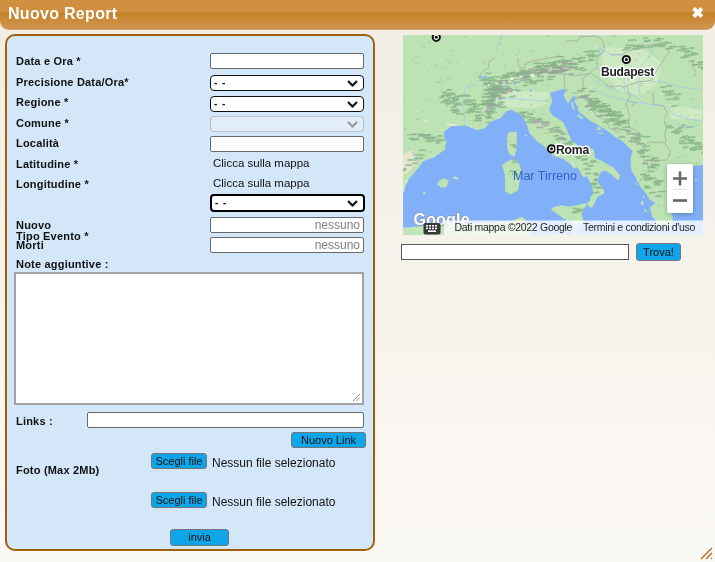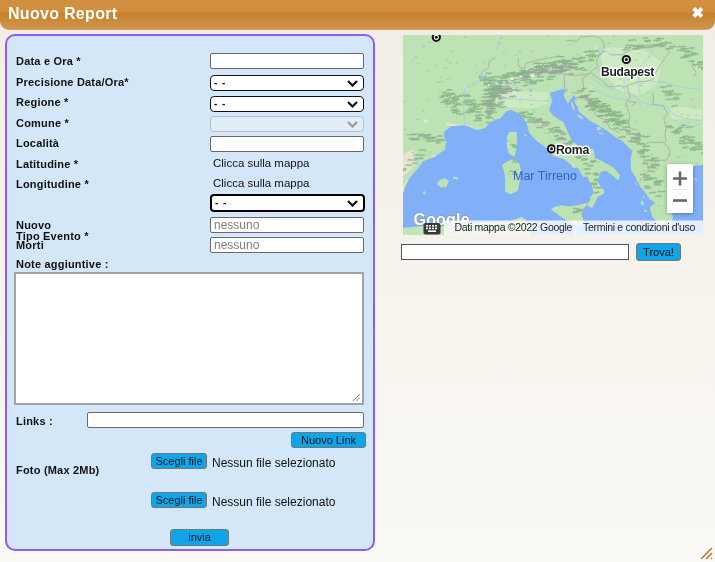--- a/index.html
+++ b/index.html
@@ -15,24 +15,24 @@
 }
 .title{
   position:absolute;left:8px;top:5px;color:#fff;font-size:16px;font-weight:bold;
   letter-spacing:0.3px;
 }
 .close{
   position:absolute;right:11px;top:4px;color:#fff;font-size:15px;font-weight:bold;
 }
 .panel{
   position:absolute;left:5px;top:34px;width:366px;height:513px;
-  background:#d3e7f9;border:2px solid #8b5cf6;border-radius:10px;
+  background:#d3e7f9;border:2px solid #a16207;border-radius:10px;
 }
 .lbl{position:absolute;left:9px;font-size:11px;font-weight:bold;color:#111;letter-spacing:0.2px;}
-.inp{position:absolute;left:203px;width:146px;height:14px;background:#fff;border:1px solid #6a6a6a;border-radius:2px;font-size:12px;color:#808080;padding:0 3px;line-height:14px;}
+.inp{position:absolute;left:203px;width:146px;height:14px;background:#fff;border:1px solid #6a6a6a;border-radius:2px;font-size:12px;color:#808080;padding:0 3px;line-height:14px;text-align:right;}
 .sel{position:absolute;left:203px;width:146px;height:14px;background:#fff;border:1px solid #111;border-radius:4px;font-size:10px;color:#111;padding:0 3px;line-height:14px;font-weight:bold;letter-spacing:1px;}
 .chev{position:absolute;right:5px;top:4px;}
 .txt{position:absolute;left:206px;font-size:11.5px;color:#111;}
 .btn{position:absolute;background:#0ea5e9;border:1px solid #767676;border-radius:3px;font-size:11px;color:#111;text-align:center;}
 </style>
 </head>
 <body>
 <div class="titlebar"></div>
 <div class="title">Nuovo Report</div>
 <div class="close">✖</div>

